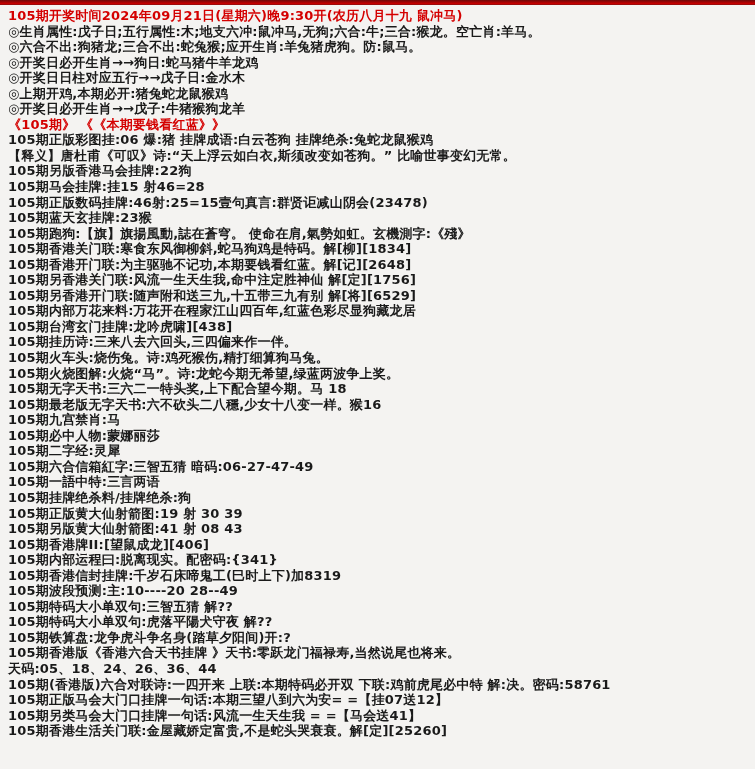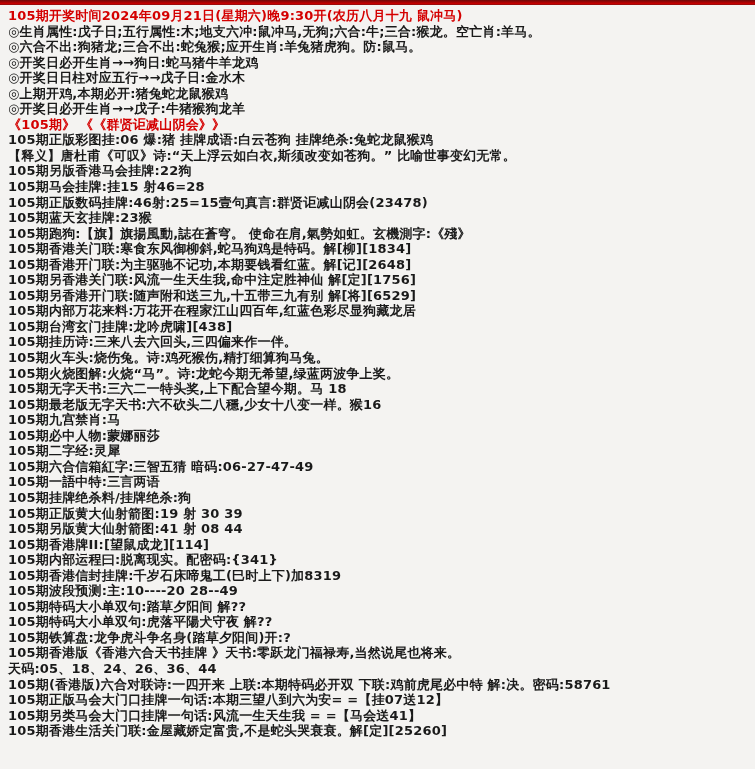--- a/index.html
+++ b/index.html
@@ -35,21 +35,21 @@
 <div class="page">
   <div class="top-bar"></div>
   <main class="content" id="lines-container">
       <div class="line red">105期开奖时间2024年09月21日(星期六)晚9:30开(农历八月十九 鼠冲马)</div>
       <div class="line">◎生肖属性:戊子日;五行属性:木;地支六冲:鼠冲马,无狗;六合:牛;三合:猴龙。空亡肖:羊马。</div>
       <div class="line">◎六合不出:狗猪龙;三合不出:蛇兔猴;应开生肖:羊兔猪虎狗。防:鼠马。</div>
       <div class="line">◎开奖日必开生肖→→狗日:蛇马猪牛羊龙鸡</div>
       <div class="line">◎开奖日日柱对应五行→→戊子日:金水木</div>
       <div class="line">◎上期开鸡,本期必开:猪兔蛇龙鼠猴鸡</div>
       <div class="line">◎开奖日必开生肖→→戊子:牛猪猴狗龙羊</div>
-      <div class="line red">《105期》 《《群贤讵减山阴会》》</div>
+      <div class="line red">《105期》 《《本期要钱看红蓝》》</div>
       <div class="line">105期正版彩图挂:06 爆:猪 挂牌成语:白云苍狗 挂牌绝杀:兔蛇龙鼠猴鸡</div>
       <div class="line">【释义】唐杜甫《可叹》诗:“天上浮云如白衣,斯须改变如苍狗。” 比喻世事变幻无常。</div>
       <div class="line">105期另版香港马会挂牌:22狗</div>
       <div class="line">105期马会挂牌:挂15 射46=28</div>
       <div class="line">105期正版数码挂牌:46射:25=15壹句真言:群贤讵减山阴会(23478)</div>
       <div class="line">105期蓝天玄挂牌:23猴</div>
       <div class="line">105期跑狗:【旗】旗揚風動,誌在蒼穹。 使命在肩,氣勢如虹。玄機測字:《殘》</div>
       <div class="line">105期香港关门联:寒食东风御柳斜,蛇马狗鸡是特码。解[柳][1834]</div>
       <div class="line">105期香港开门联:为主驱驰不记功,本期要钱看红蓝。解[记][2648]</div>
       <div class="line">105期另香港关门联:风流一生天生我,命中注定胜神仙 解[定][1756]</div>
@@ -61,26 +61,26 @@
       <div class="line">105期火烧图解:火烧“马”。诗:龙蛇今期无希望,绿蓝两波争上奖。</div>
       <div class="line">105期无字天书:三六二一特头奖,上下配合望今期。马 18</div>
       <div class="line">105期最老版无字天书:六不砍头二八穩,少女十八变一样。猴16</div>
       <div class="line">105期九宫禁肖:马</div>
       <div class="line">105期必中人物:蒙娜丽莎</div>
       <div class="line">105期二字经:灵犀</div>
       <div class="line">105期六合信箱紅字:三智五猜 暗码:06-27-47-49</div>
       <div class="line">105期一語中特:三言两语</div>
       <div class="line">105期挂牌绝杀料/挂牌绝杀:狗</div>
       <div class="line">105期正版黄大仙射箭图:19 射 30 39</div>
-      <div class="line">105期另版黄大仙射箭图:41 射 08 44</div>
-      <div class="line">105期香港牌II:[望鼠成龙][114]</div>
+      <div class="line">105期另版黄大仙射箭图:41 射 08 43</div>
+      <div class="line">105期香港牌II:[望鼠成龙][406]</div>
       <div class="line">105期内部运程曰:脱离现实。配密码:{341}</div>
       <div class="line">105期香港信封挂牌:千岁石床啼鬼工(巳时上下)加8319</div>
       <div class="line">105期波段预测:主:10----20 28--49</div>
-      <div class="line">105期特码大小单双句:踏草夕阳间 解??</div>
+      <div class="line">105期特码大小单双句:三智五猜 解??</div>
       <div class="line">105期特码大小单双句:虎落平陽犬守夜 解??</div>
       <div class="line">105期铁算盘:龙争虎斗争名身(踏草夕阳间)开:?</div>
       <div class="line">105期香港版《香港六合天书挂牌 》天书:零跃龙门福禄寿,当然说尾也将来。</div>
       <div class="line">天码:05、18、24、26、36、44</div>
       <div class="line">105期(香港版)六合对联诗:一四开来 上联:本期特码必开双 下联:鸡前虎尾必中特 解:决。密码:58761</div>
       <div class="line">105期正版马会大门口挂牌一句话:本期三望八到六为安= =【挂07送12】</div>
       <div class="line">105期另类马会大门口挂牌一句话:风流一生天生我 = =【马会送41】</div>
       <div class="line">105期香港生活关门联:金屋藏娇定富贵,不是蛇头哭衰衰。解[定][25260]</div>
     </main>
 </div>

